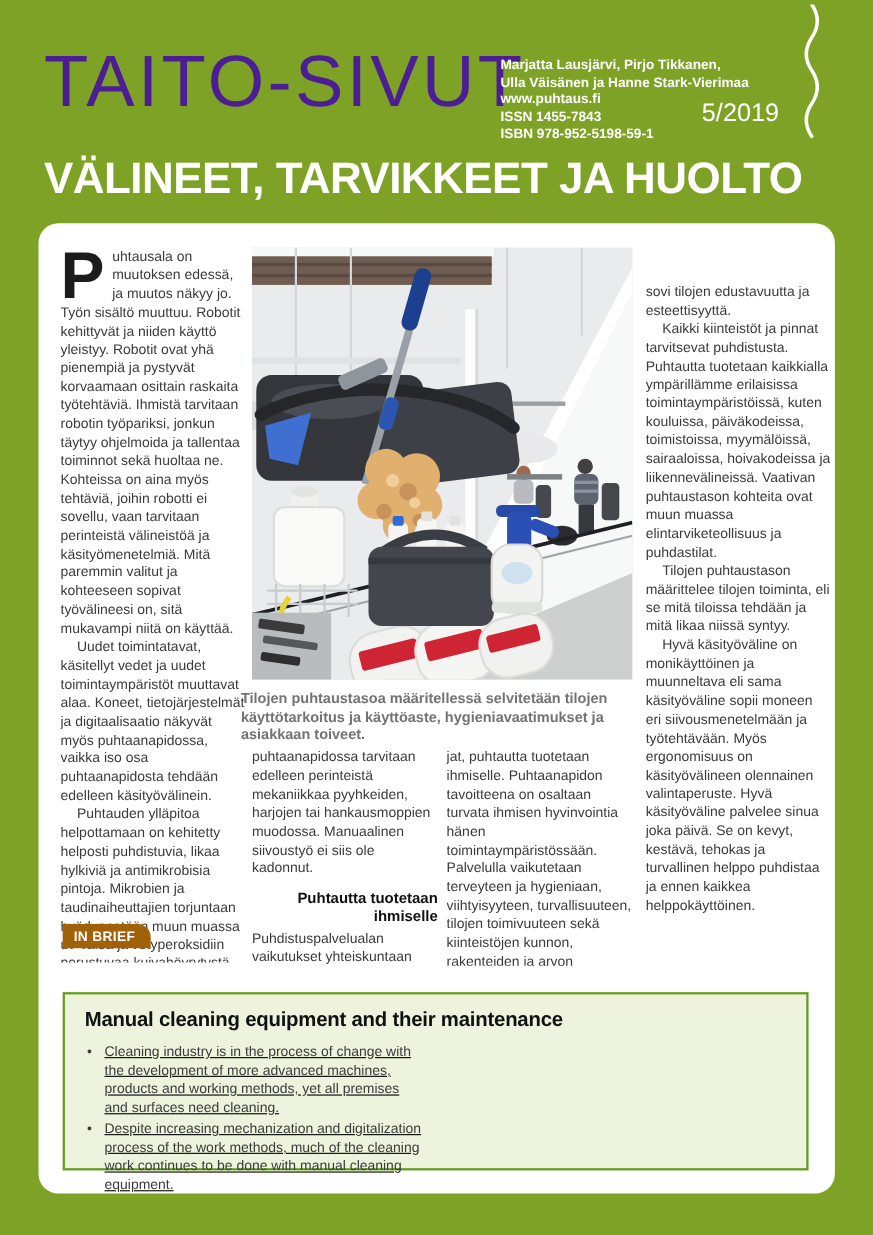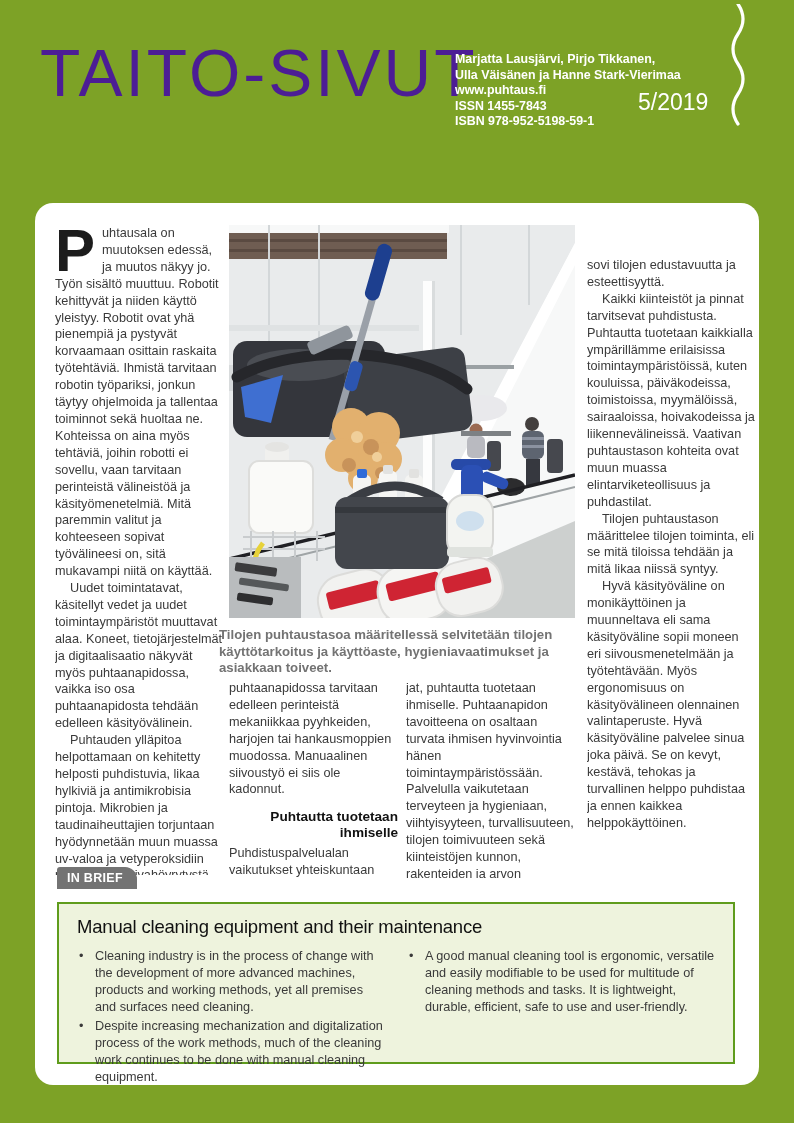--- a/index.html
+++ b/index.html
@@ -64,35 +64,35 @@
     position:absolute;left:194px;top:22px;width:346px;height:393px;
     overflow:hidden;background:#e9ebec;
   }
   .caption{
     position:absolute;left:184px;top:424px;width:354px;
     font-size:13.2px;font-weight:700;line-height:16.5px;color:#737373;
   }
 
   
   .inbrief-tab{
-    position:absolute;left:22px;top:664px;
-    background:#737373;color:#fff;font-size:12.5px;font-weight:700;
+    position:absolute;left:22px;top:637px;
+    background:#a16207;color:#fff;font-size:12.5px;font-weight:700;
     padding:4px 14px 4px 10px;border-radius:3px 12px 0 0;letter-spacing:.3px;
   }
   .inbrief-box{
     position:absolute;left:22px;top:699px;width:678px;height:162px;
     background:#eef3dd;border:2px solid #5f9c1c;box-sizing:border-box;
     padding:10px 16px 8px 16px;
   }
   .inbrief-box h2{
-    margin:2px 0 10px 2px;font-size:18.5px;font-weight:400;color:#111;
+    margin:2px 0 10px 2px;font-size:18.5px;font-weight:700;color:#111;
     letter-spacing:-.2px;
   }
   .bullet-cols{display:flex;gap:18px;}
-  .bullet-col{flex:1;margin:0;padding:0;list-style:none;}
+  .bullet-col{flex:1;margin:0;padding:0;list-style:none;text-decoration:underline;}
   .bullet-col li{
     position:relative;padding-left:20px;margin:0 0 2px 0;
     font-size:12.7px;line-height:17px;color:#3a3a3a;
   }
   .bullet-col li::before{
     content:"•";position:absolute;left:4px;top:0;color:#3a3a3a;
   }
 </style>
 </head>
 <body>
@@ -108,20 +108,21 @@
     <div>ISSN 1455-7843</div>
     <div>ISBN 978-952-5198-59-1</div>
   </div>
 
   <div class="issue">5/2019</div>
 
   <svg class="squiggle" width="24" height="126" viewBox="0 0 24 126">
     <path d="M12 0 q10 15 0 30 q-10 15 0 30 q10 15 0 30 q-10 15 0 30" fill="none" stroke="#ffffff" stroke-width="3.2" stroke-linecap="round"></path>
   </svg>
 
+  <h1 class="page-title">VÄLINEET, TARVIKKEET JA HUOLTO</h1>
 
   <div class="panel">
 
     <section class="col col1">
       <p><span class="dropcap">P</span><span>uhtausala on muutoksen edessä, ja muutos näkyy jo. Työn sisältö muuttuu. Robotit kehittyvät ja niiden käyttö yleistyy. Robotit ovat yhä pienempiä ja pystyvät korvaamaan osittain raskaita työtehtäviä. Ihmistä tarvitaan robotin työpariksi, jonkun täytyy ohjelmoida ja tallentaa toiminnot sekä huoltaa ne. Kohteissa on aina myös tehtäviä, joihin robotti ei sovellu, vaan tarvitaan perinteistä välineistöä ja käsityömenetelmiä. Mitä paremmin valitut ja kohteeseen sopivat työvälineesi on, sitä mukavampi niitä on käyttää.</span></p>
       <p class="indent">Uudet toimintatavat, käsitellyt vedet ja uudet toimintaympäristöt muuttavat alaa. Koneet, tietojärjestelmät ja digitaalisaatio näkyvät myös puhtaanapidossa, vaikka iso osa puhtaanapidosta tehdään edelleen käsityövälinein.</p>
       <p class="indent">Puhtauden ylläpitoa helpottamaan on kehitetty helposti puhdistuvia, likaa hylkiviä ja antimikrobisia pintoja. Mikrobien ja taudinaiheuttajien torjuntaan hyödynnetään muun muassa uv-valoa ja vetyperoksidiin perustuvaa kuivahöyrytystä, joka sopii kovien ja pehmeiden pintojen desinfiointiin. Uudet materiaalit eivät poista likaa,</p>
     </section>
 
     <figure class="photo" style="margin:0">
@@ -274,19 +275,18 @@
 
     <div class="inbrief-tab">IN BRIEF</div>
     <aside class="inbrief-box">
       <h2>Manual cleaning equipment and their maintenance</h2>
       <div class="bullet-cols">
         <ul class="bullet-col">
           <li>Cleaning industry is in the process of change with the development of more advanced machines, products and working methods, yet all premises and surfaces need cleaning.</li>
           <li>Despite increasing mechanization and digitalization process of the work methods, much of the cleaning work continues to be done with manual cleaning equipment.</li>
         </ul>
         <ul class="bullet-col">
-          <li>A good manual cleaning tool is ergonomic, versatile and easily modifiable to be used for multitude of cleaning methods and tasks. It is lightweight, durable, efficient, safe to use and user-friendly.</li>
         </ul>
       </div>
     </aside>
 
   </div>
 </div>
 
 </body></html>

